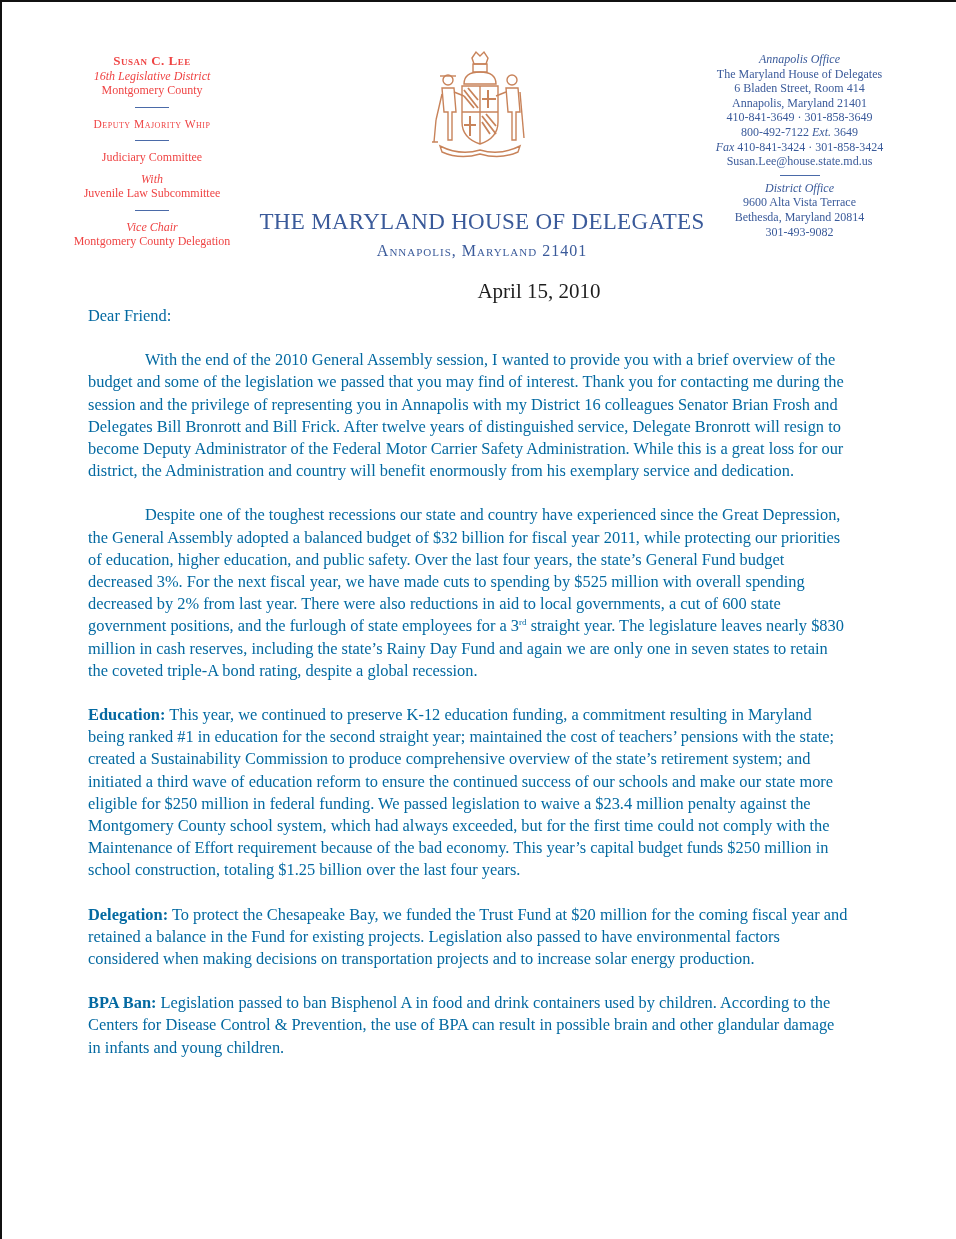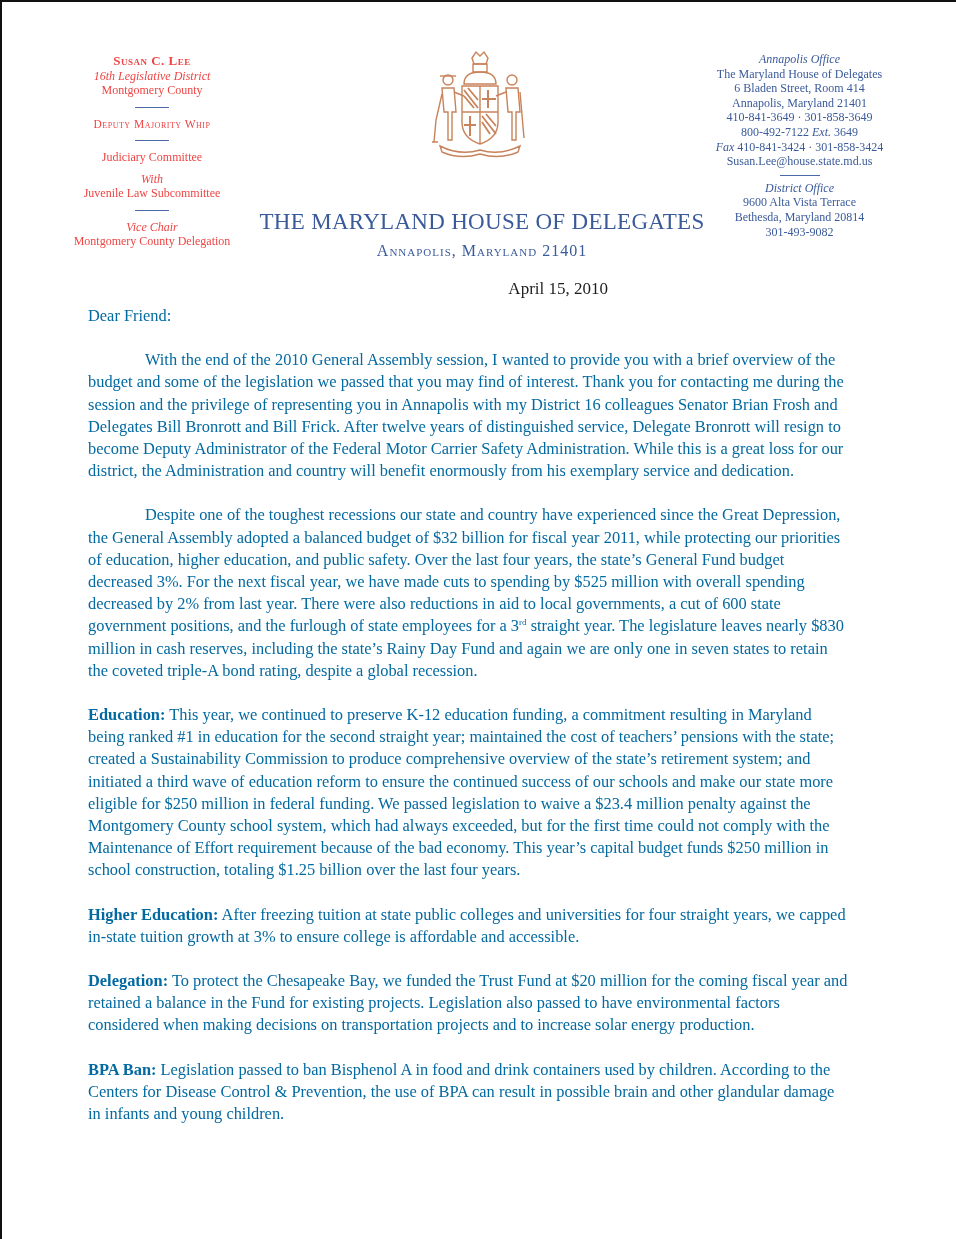--- a/index.html
+++ b/index.html
@@ -30,22 +30,22 @@
     }
     .org-title {
       position: absolute; left: 230px; top: 207px; width: 500px; text-align: center;
       font-size: 23px; color: #3a5a9a; letter-spacing: 0.3px;
     }
     .org-sub {
       position: absolute; left: 280px; top: 240px; width: 400px; text-align: center;
       font-size: 16px; color: #3a5a9a; font-variant: small-caps; letter-spacing: 1px;
     }
     .date {
-      position: absolute; left: 406px; top: 277px; width: 200px; text-align: right;
-      font-size: 17px; color: #1e1e1e;
+      position: absolute; left: 437px; top: 277px; width: 200px; text-align: center;
+      font-size: 21px; color: #1e1e1e;
     }
     .body {
       position: absolute; left: 86px; top: 303px; width: 760px;
       font-size: 16.4px; line-height: 22.2px; color: #0369a1;
       font-family: "Liberation Serif", serif;
     }
     .body p { margin: 0 0 22px 0; }
     .salutation { margin: 0 0 23px 0; }
     .indent { text-indent: 57px; }
     .body b { font-weight: bold; }
@@ -130,19 +130,18 @@
 
   <div class="body">
     <p class="salutation">Dear Friend:</p>
 
     <p class="indent">With the end of the 2010 General Assembly session, I wanted to provide you with a brief overview of the budget and some of the legislation we passed that you may find of interest.  Thank you for contacting me during the session and the privilege of representing you in Annapolis with my District 16 colleagues Senator Brian Frosh and Delegates Bill Bronrott and Bill Frick.  After twelve years of distinguished service, Delegate Bronrott will resign to become Deputy Administrator of the Federal Motor Carrier Safety Administration.  While this is a great loss for our district, the Administration and country will benefit enormously from his exemplary service and dedication.</p>
 
     <p class="indent"><span>Despite one of the toughest recessions our state and country have experienced since the Great Depression, the General Assembly adopted a balanced budget of $32 billion for fiscal year 2011, while protecting our priorities of education, higher education, and public safety.  Over the last four years, the state’s General Fund budget decreased 3%.  For the next fiscal year, we have made cuts to spending by $525 million with overall spending decreased by 2% from last year.  There were also reductions in aid to local governments, a cut of 600 state government positions, and the furlough of state employees for a 3</span><sup>rd</sup><span> straight year.  The legislature leaves nearly $830 million in cash reserves, including the state’s Rainy Day Fund and again we are only one in seven states to retain the coveted triple-A bond rating, despite a global recession.</span></p>
 
     <p><b>Education:</b><span>  This year, we continued to preserve K-12 education funding, a commitment resulting in Maryland being ranked #1 in education for the second straight year; maintained the cost of teachers’ pensions with the state; created a Sustainability Commission to produce comprehensive overview of the state’s retirement system; and initiated a third wave of education reform to ensure the continued success of our schools and make our state more eligible for $250 million in federal funding.  We passed legislation to waive a $23.4 million penalty against the Montgomery County school system, which had always exceeded, but for the first time could not comply with the Maintenance of Effort requirement because of the bad economy. This year’s capital budget funds $250 million in school construction, totaling $1.25 billion over the last four years.</span></p>
 
-    <p><b>Higher Education:</b><span> After freezing tuition at state public colleges and universities for four straight years, we capped in-state tuition growth at 3% to ensure college is affordable and accessible.</span></p>
 
     <p><b>Delegation:</b><span> To protect the Chesapeake Bay, we funded the Trust Fund at $20 million for the coming fiscal year and retained a balance in the Fund for existing projects.  Legislation also passed to have environmental factors considered when making decisions on transportation projects and to increase solar energy production.</span></p>
 
     <p><b>BPA Ban:</b><span>  Legislation passed to ban Bisphenol A in food and drink containers used by children. According to the Centers for Disease Control &amp; Prevention, the use of BPA can result in possible brain and other glandular damage in infants and young children.</span></p>
   </div>
 </div>
 
 </body></html>

